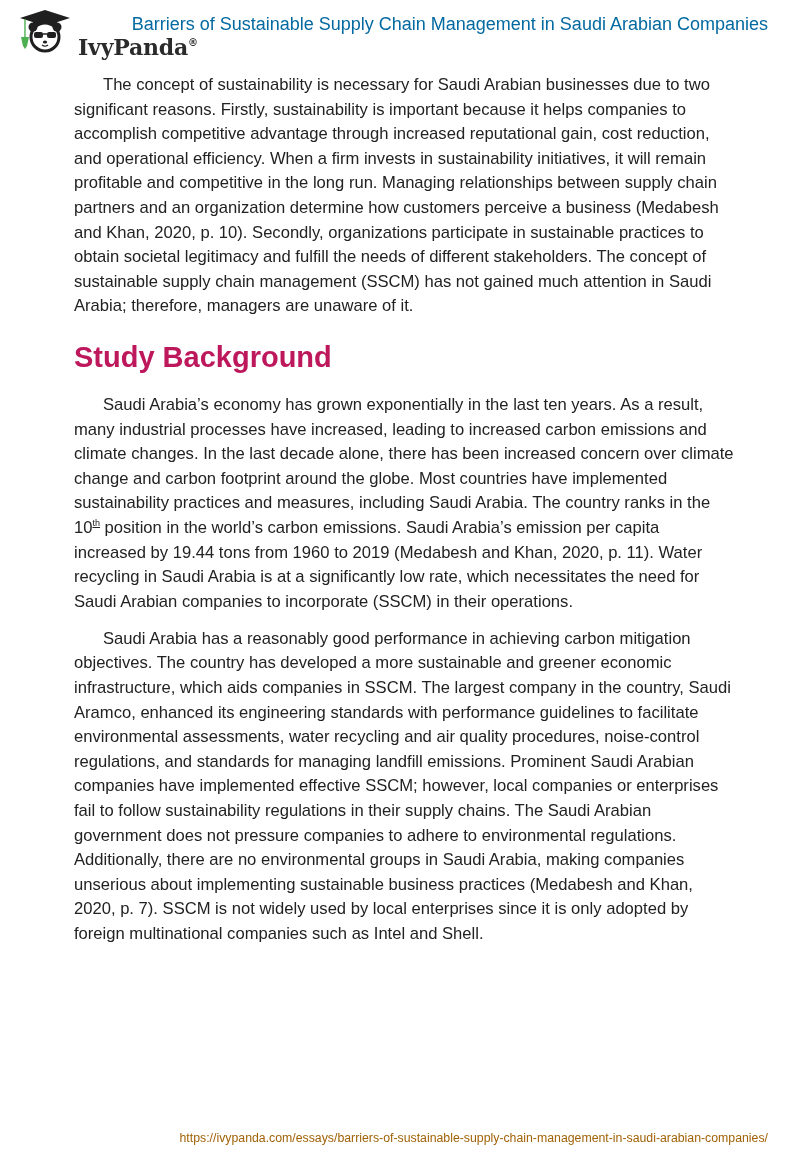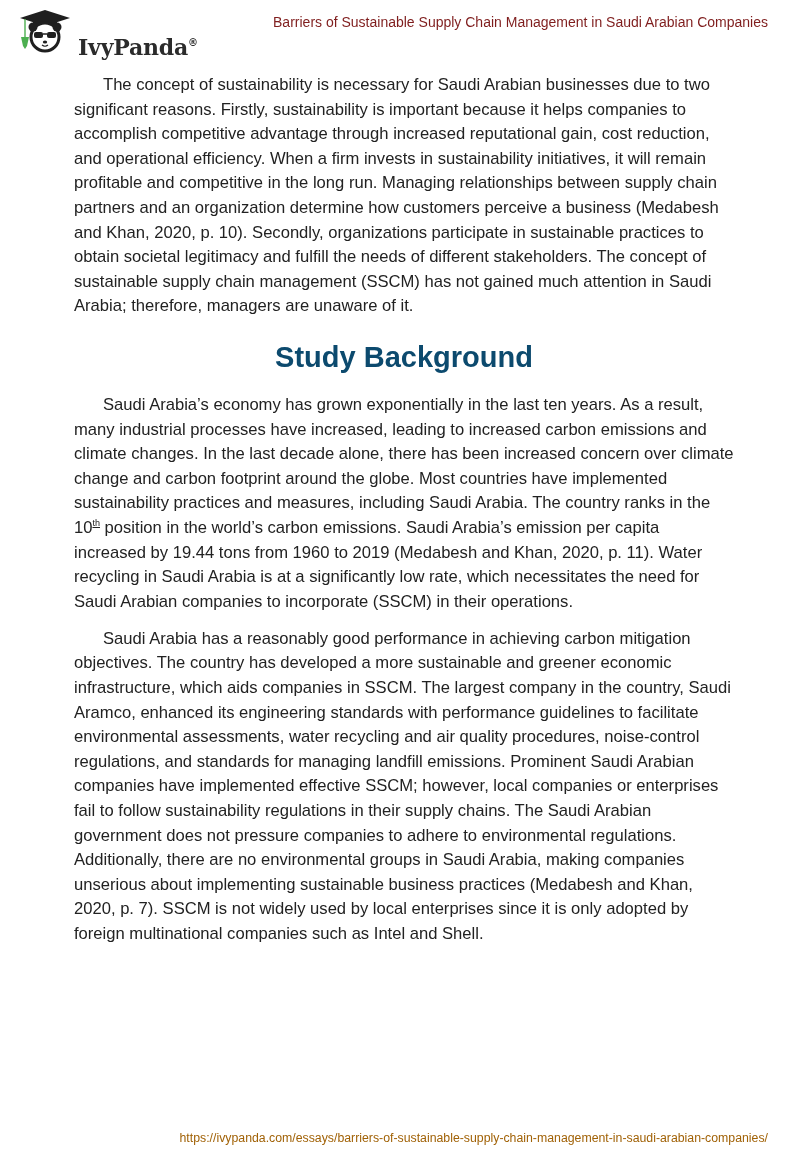--- a/index.html
+++ b/index.html
@@ -50,22 +50,22 @@
       position: relative;
       top: -9px;
       font-weight: bold;
       color: #2b2b2b;
       font-family: "DejaVu Sans", sans-serif;
     }
     .doc-title {
       position: absolute;
       right: 32px;
       top: 14px;
-      font-size: 14px;
-      color: #7f1d1d;
+      font-size: 18px;
+      color: #0369a1;
       white-space: nowrap;
     }
     .content {
       position: absolute;
       left: 74px;
       top: 73px;
       width: 660px;
     }
     .para {
       font-size: 16.6px;
@@ -74,22 +74,21 @@
       color: #222222;
     }
     .para.indent {
       text-indent: 29px;
     }
     .heading {
       font-size: 29px;
       font-weight: bold;
       line-height: 36px;
       margin: 20px 0 18px 0;
-      color: #0c4a6e;
-      text-align: center;
+      color: #be185d;
     }
     sup {
       font-size: 9px;
       line-height: 0;
       vertical-align: super;
       text-decoration: underline;
     }
     .footer-url {
       position: absolute;
       right: 32px;

